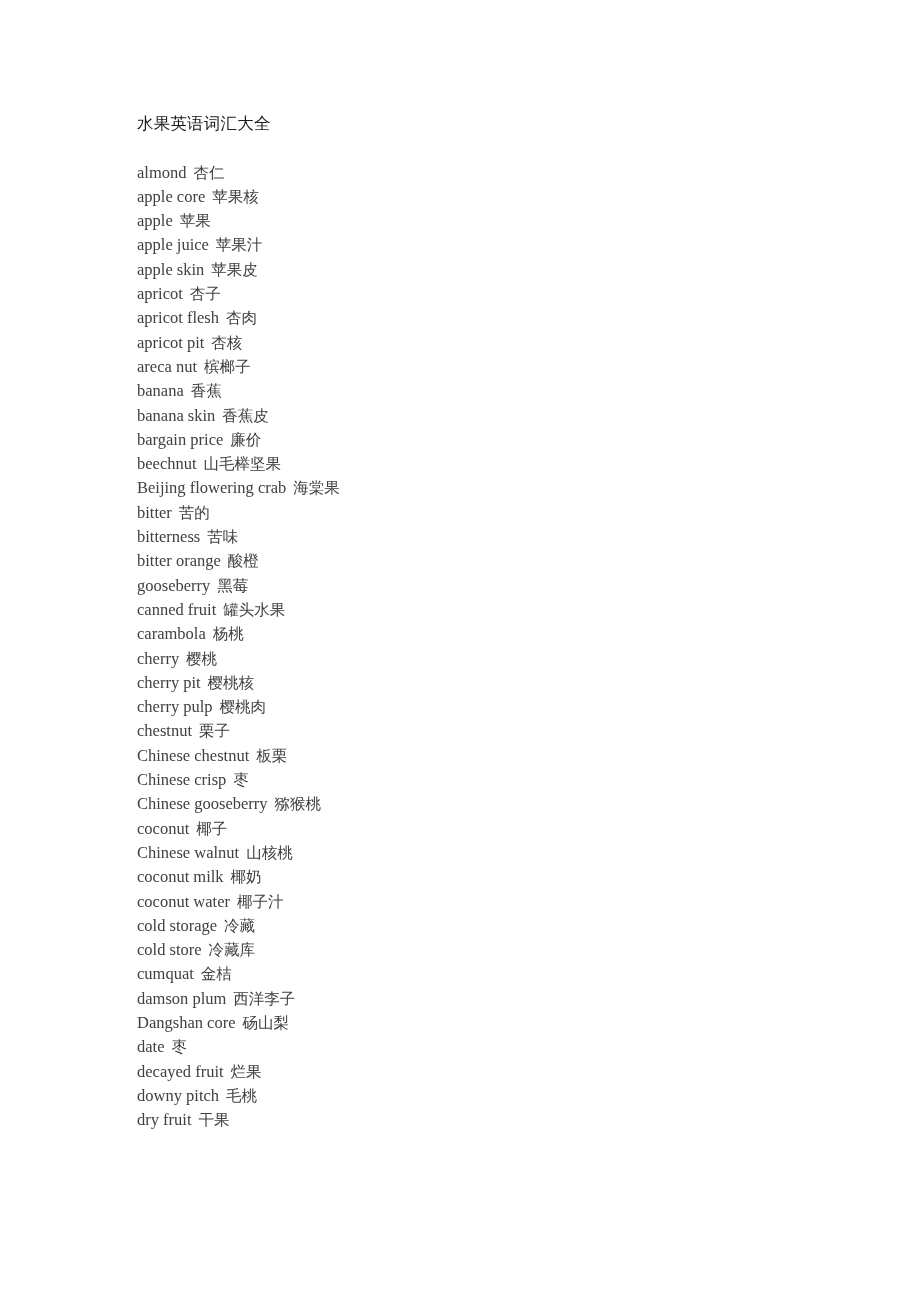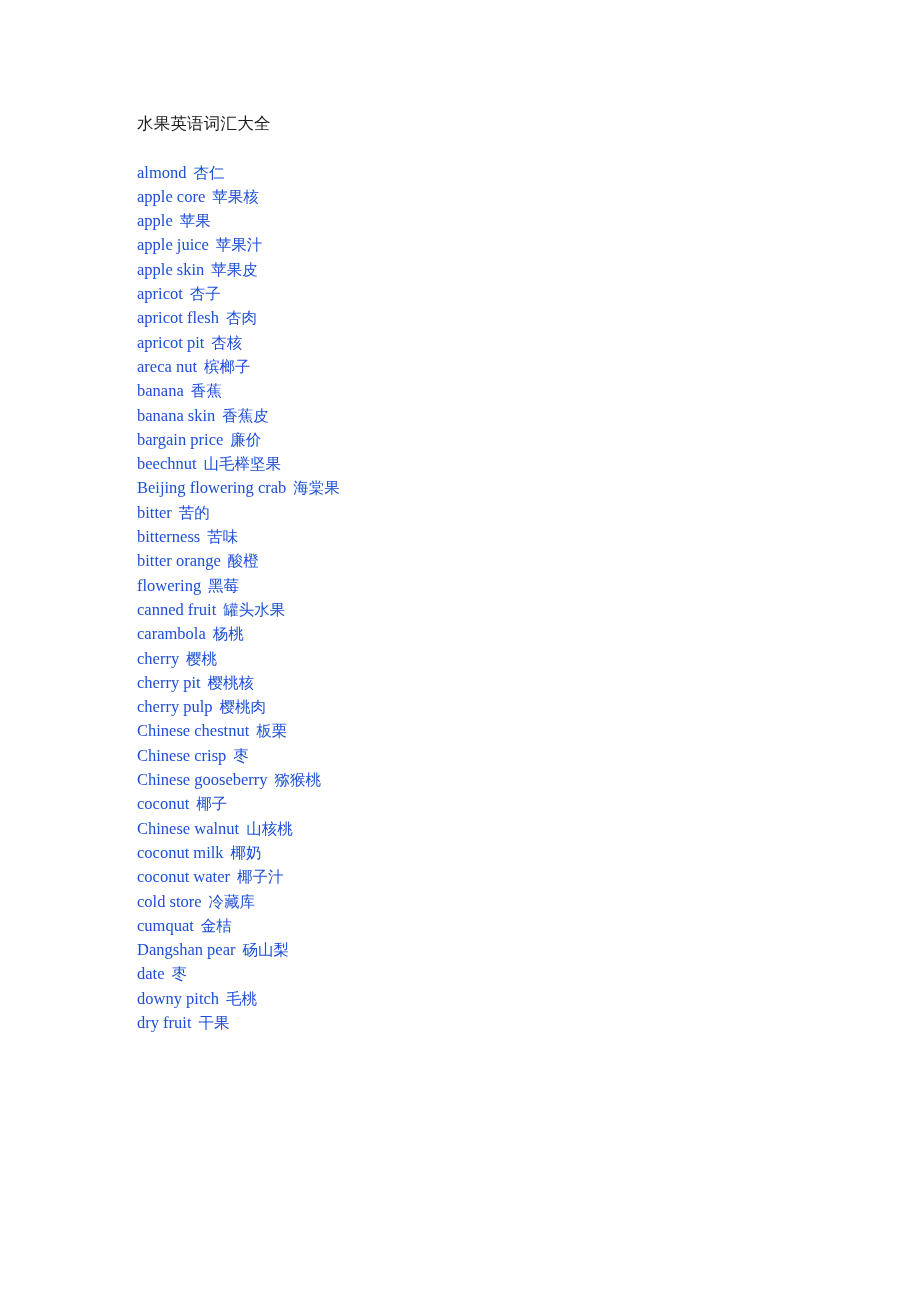--- a/index.html
+++ b/index.html
@@ -43,21 +43,21 @@
     font-size: 16.5px;
   }
   .vocab-list {
     list-style: none;
     margin: 0;
     padding: 0;
   }
   .vocab-entry {
     font-size: 16.5px;
     line-height: 24.3px;
-    color: #1d4ed8;
+    color: #404040;
     white-space: nowrap;
     margin: 0;
     padding: 0;
   }
   .vocab-entry .term {
     font-family: "Liberation Serif", "DejaVu Serif", serif;
   }
   .vocab-entry .gloss {
     font-family: "DejaVu Serif", "Liberation Serif", serif;
     font-size: 15.5px;
@@ -85,35 +85,39 @@
         <li class="vocab-entry"><span class="term">apricot pit</span><span class="gloss"> 杏核</span></li>
         <li class="vocab-entry"><span class="term">areca nut</span><span class="gloss"> 槟榔子</span></li>
         <li class="vocab-entry"><span class="term">banana</span><span class="gloss"> 香蕉</span></li>
         <li class="vocab-entry"><span class="term">banana skin</span><span class="gloss"> 香蕉皮</span></li>
         <li class="vocab-entry"><span class="term">bargain price</span><span class="gloss"> 廉价</span></li>
         <li class="vocab-entry"><span class="term">beechnut</span><span class="gloss"> 山毛榉坚果</span></li>
         <li class="vocab-entry"><span class="term">Beijing flowering crab</span><span class="gloss"> 海棠果</span></li>
         <li class="vocab-entry"><span class="term">bitter</span><span class="gloss"> 苦的</span></li>
         <li class="vocab-entry"><span class="term">bitterness</span><span class="gloss"> 苦味</span></li>
         <li class="vocab-entry"><span class="term">bitter orange</span><span class="gloss"> 酸橙</span></li>
-        <li class="vocab-entry"><span class="term">flowering</span><span class="gloss"> 黑莓</span></li>
+        <li class="vocab-entry"><span class="term">gooseberry</span><span class="gloss"> 黑莓</span></li>
         <li class="vocab-entry"><span class="term">canned fruit</span><span class="gloss"> 罐头水果</span></li>
         <li class="vocab-entry"><span class="term">carambola</span><span class="gloss"> 杨桃</span></li>
         <li class="vocab-entry"><span class="term">cherry</span><span class="gloss"> 樱桃</span></li>
         <li class="vocab-entry"><span class="term">cherry pit</span><span class="gloss"> 樱桃核</span></li>
         <li class="vocab-entry"><span class="term">cherry pulp</span><span class="gloss"> 樱桃肉</span></li>
+        <li class="vocab-entry"><span class="term">chestnut</span><span class="gloss"> 栗子</span></li>
         <li class="vocab-entry"><span class="term">Chinese chestnut</span><span class="gloss"> 板栗</span></li>
         <li class="vocab-entry"><span class="term">Chinese crisp</span><span class="gloss"> 枣</span></li>
         <li class="vocab-entry"><span class="term">Chinese gooseberry</span><span class="gloss"> 猕猴桃</span></li>
         <li class="vocab-entry"><span class="term">coconut</span><span class="gloss"> 椰子</span></li>
         <li class="vocab-entry"><span class="term">Chinese walnut</span><span class="gloss"> 山核桃</span></li>
         <li class="vocab-entry"><span class="term">coconut milk</span><span class="gloss"> 椰奶</span></li>
         <li class="vocab-entry"><span class="term">coconut water</span><span class="gloss"> 椰子汁</span></li>
+        <li class="vocab-entry"><span class="term">cold storage</span><span class="gloss"> 冷藏</span></li>
         <li class="vocab-entry"><span class="term">cold store</span><span class="gloss"> 冷藏库</span></li>
         <li class="vocab-entry"><span class="term">cumquat</span><span class="gloss"> 金桔</span></li>
-        <li class="vocab-entry"><span class="term">Dangshan pear</span><span class="gloss"> 砀山梨</span></li>
+        <li class="vocab-entry"><span class="term">damson plum</span><span class="gloss"> 西洋李子</span></li>
+        <li class="vocab-entry"><span class="term">Dangshan core</span><span class="gloss"> 砀山梨</span></li>
         <li class="vocab-entry"><span class="term">date</span><span class="gloss"> 枣</span></li>
+        <li class="vocab-entry"><span class="term">decayed fruit</span><span class="gloss"> 烂果</span></li>
         <li class="vocab-entry"><span class="term">downy pitch</span><span class="gloss"> 毛桃</span></li>
         <li class="vocab-entry"><span class="term">dry fruit</span><span class="gloss"> 干果</span></li>
       </ul>
 
   </div>
 </div>
 
 </body></html>

